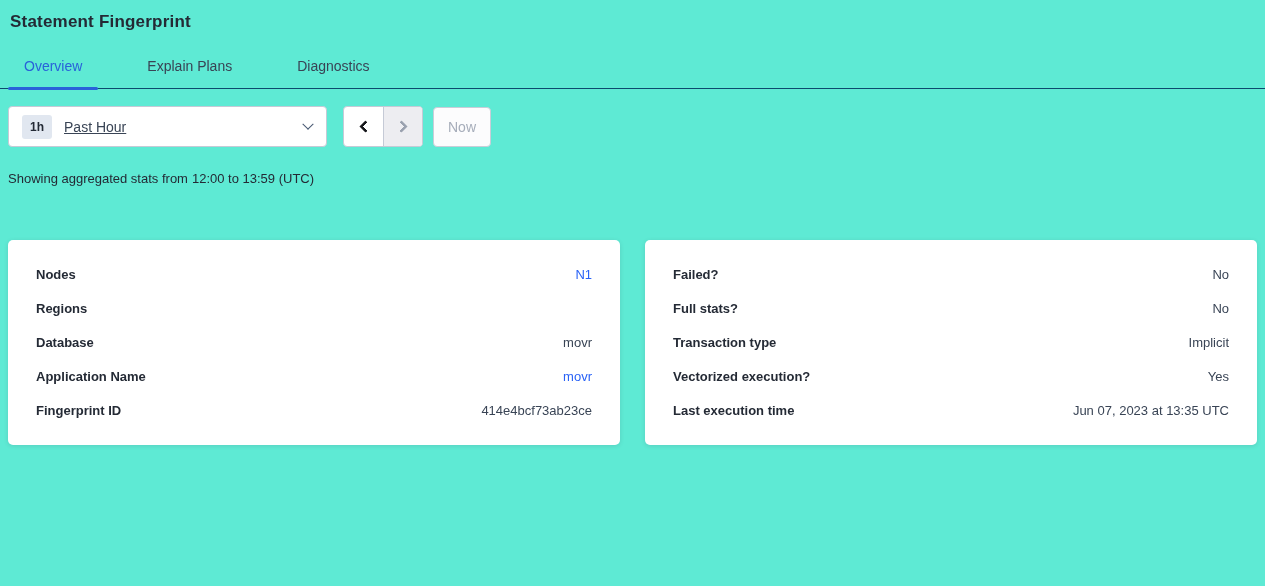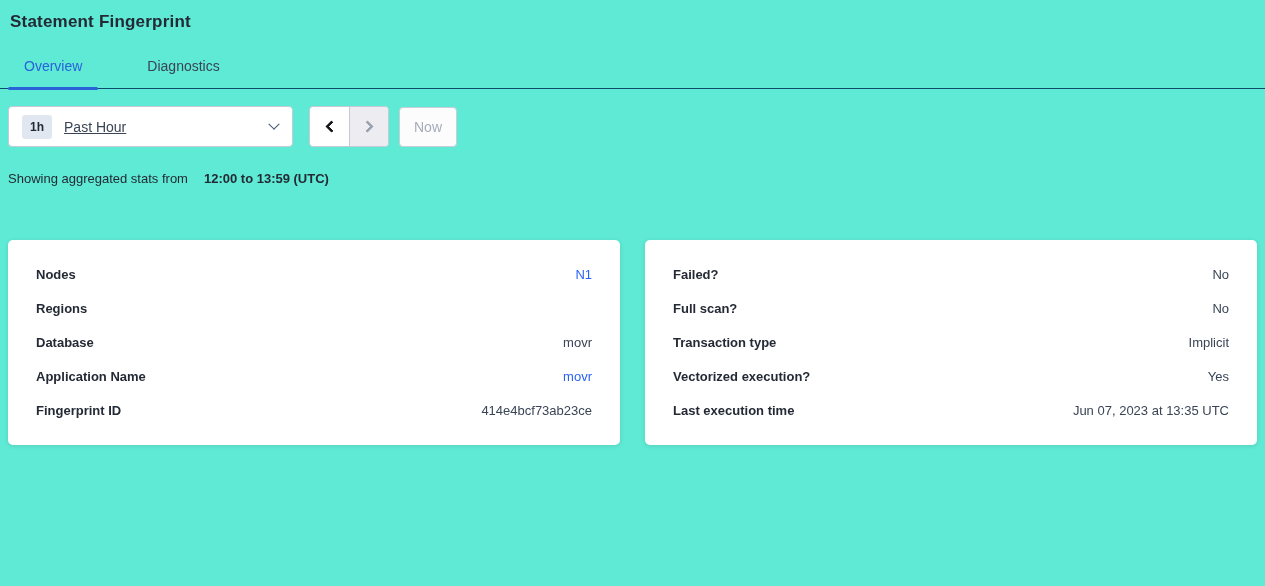--- a/index.html
+++ b/index.html
@@ -45,21 +45,21 @@
     position:absolute; left:0; right:0; bottom:-2px;
     height:3px; background:#2962d9; border-radius:2px;
   }
 
   
   .content { padding:0 8px; }
 
   
   .time-row { display:flex; align-items:flex-start; margin-top:17px; }
   .time-dropdown {
-    width:285px; height:41px;
+    width:319px; height:41px;
     background:#fff;
     border:1px solid #c5cad6; border-radius:4px;
     display:flex; align-items:center;
     padding:0 14px 0 13px;
     cursor:pointer;
   }
   .time-badge {
     background:#e1e7f0; color:#242a35;
     font-size:12px; font-weight:700; line-height:12px;
     padding:6px 8px; border-radius:3px;
@@ -103,21 +103,21 @@
     padding:13px 14px;
     background:#fcfcfd;
     border:1px solid #c9cdd8; border-radius:4px;
     font-family:"Liberation Sans", sans-serif;
     font-size:14px; color:#a6adba;
     display:flex; align-items:center;
   }
 
   
   .stats-line { margin-top:25px; font-size:13px; line-height:14px; color:#242a35; }
-  .stats-line .range { font-weight:700; margin-left:16px; }
+  .stats-line .range { font-weight:400; margin-left:4px; }
 
   
   .sql-box {
     margin-top:18px;
     height:111px;
     background:#101a2c;
     border-radius:8px;
     padding:25px 22px 0 22px;
     font-family:"DejaVu Sans Mono", monospace;
     font-size:14px; font-weight:700; line-height:23px;
@@ -150,20 +150,21 @@
 <body>
 
 <div class="page">
 
   <div class="page-header">
     <div class="page-title">Statement Fingerprint</div>
   </div>
 
   <div class="tabs">
     <div class="tab active">Overview</div>
+    <div class="tab">Explain Plans</div>
     <div class="tab">Diagnostics</div>
   </div>
 
   <div class="content">
 
     <div class="time-row">
       <div class="time-dropdown">
         <span class="time-badge">1h</span>
         <span class="time-label">Past Hour</span>
         <span class="caret-down"></span>
@@ -210,21 +211,21 @@
           <span class="row-value">414e4bcf73ab23ce</span>
         </div>
       </div>
 
       <div class="card">
         <div class="card-row">
           <span class="row-label">Failed?</span>
           <span class="row-value">No</span>
         </div>
         <div class="card-row">
-          <span class="row-label">Full scan?</span>
+          <span class="row-label">Full stats?</span>
           <span class="row-value">No</span>
         </div>
         <div class="card-row">
           <span class="row-label">Transaction type</span>
           <span class="row-value">Implicit</span>
         </div>
         <div class="card-row">
           <span class="row-label">Vectorized execution?</span>
           <span class="row-value">Yes</span>
         </div>

